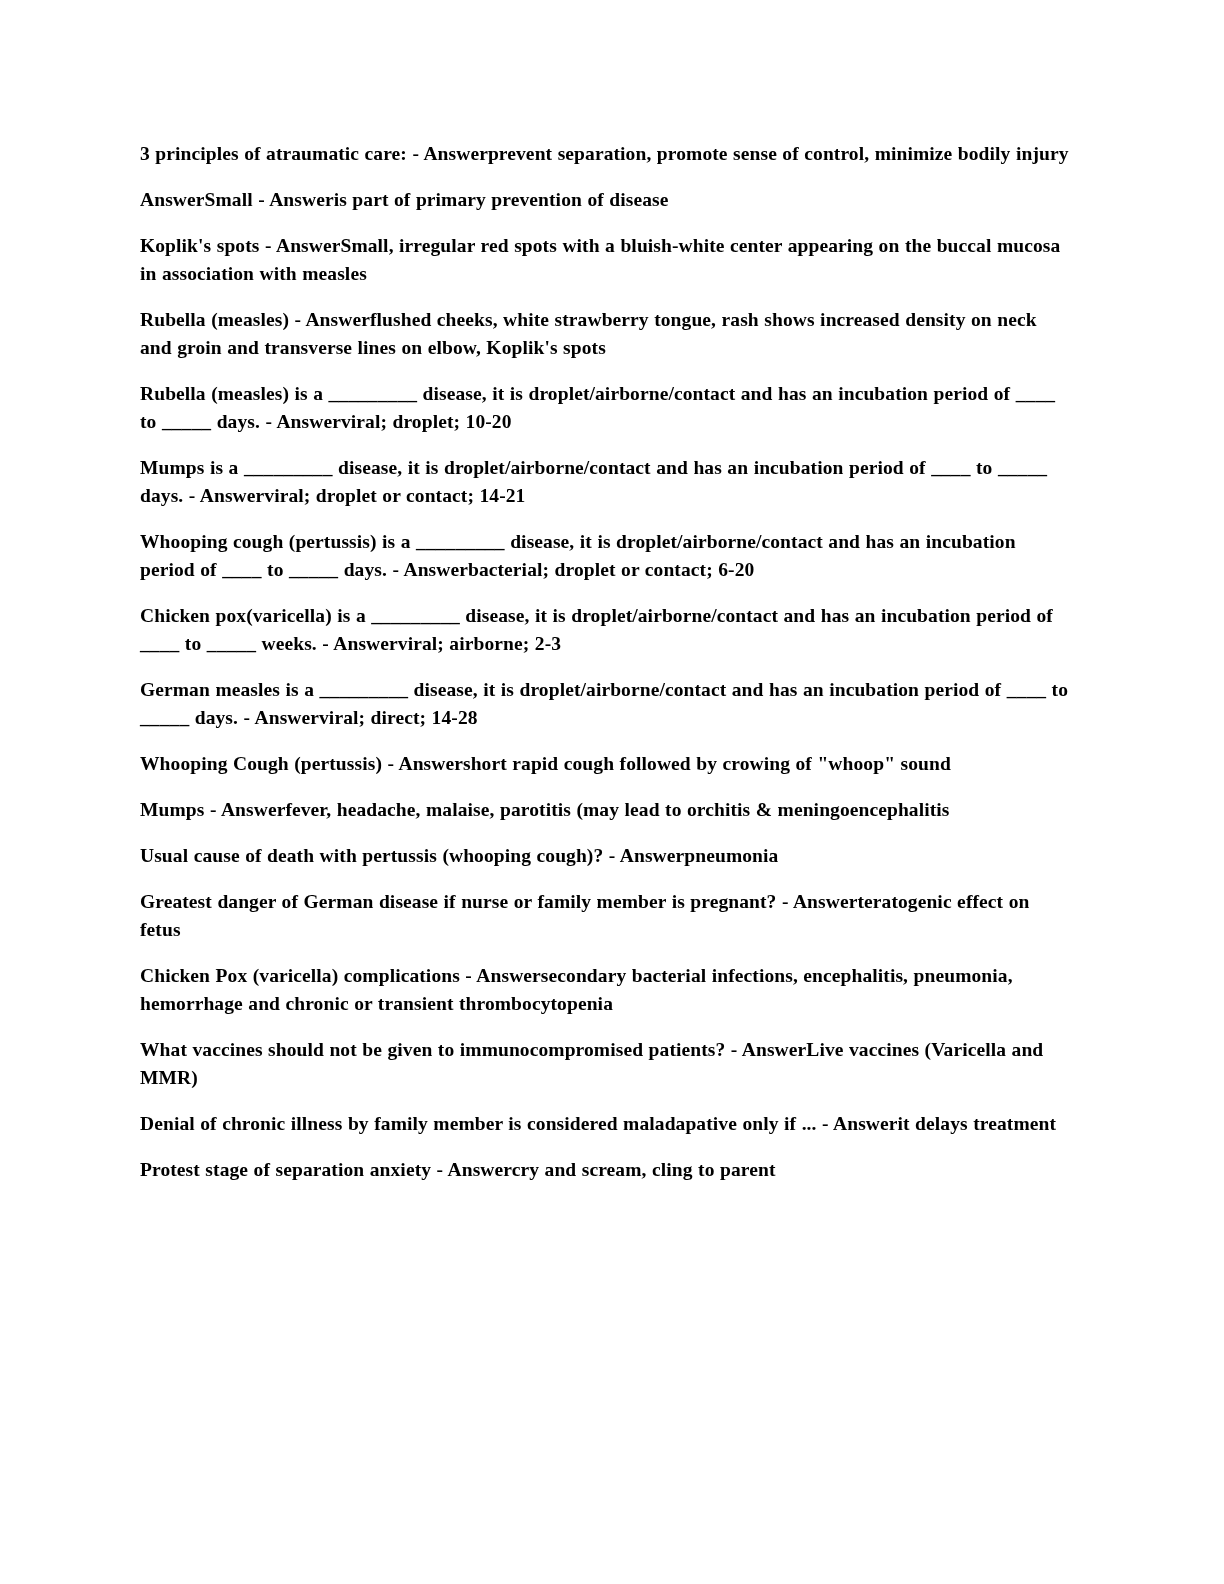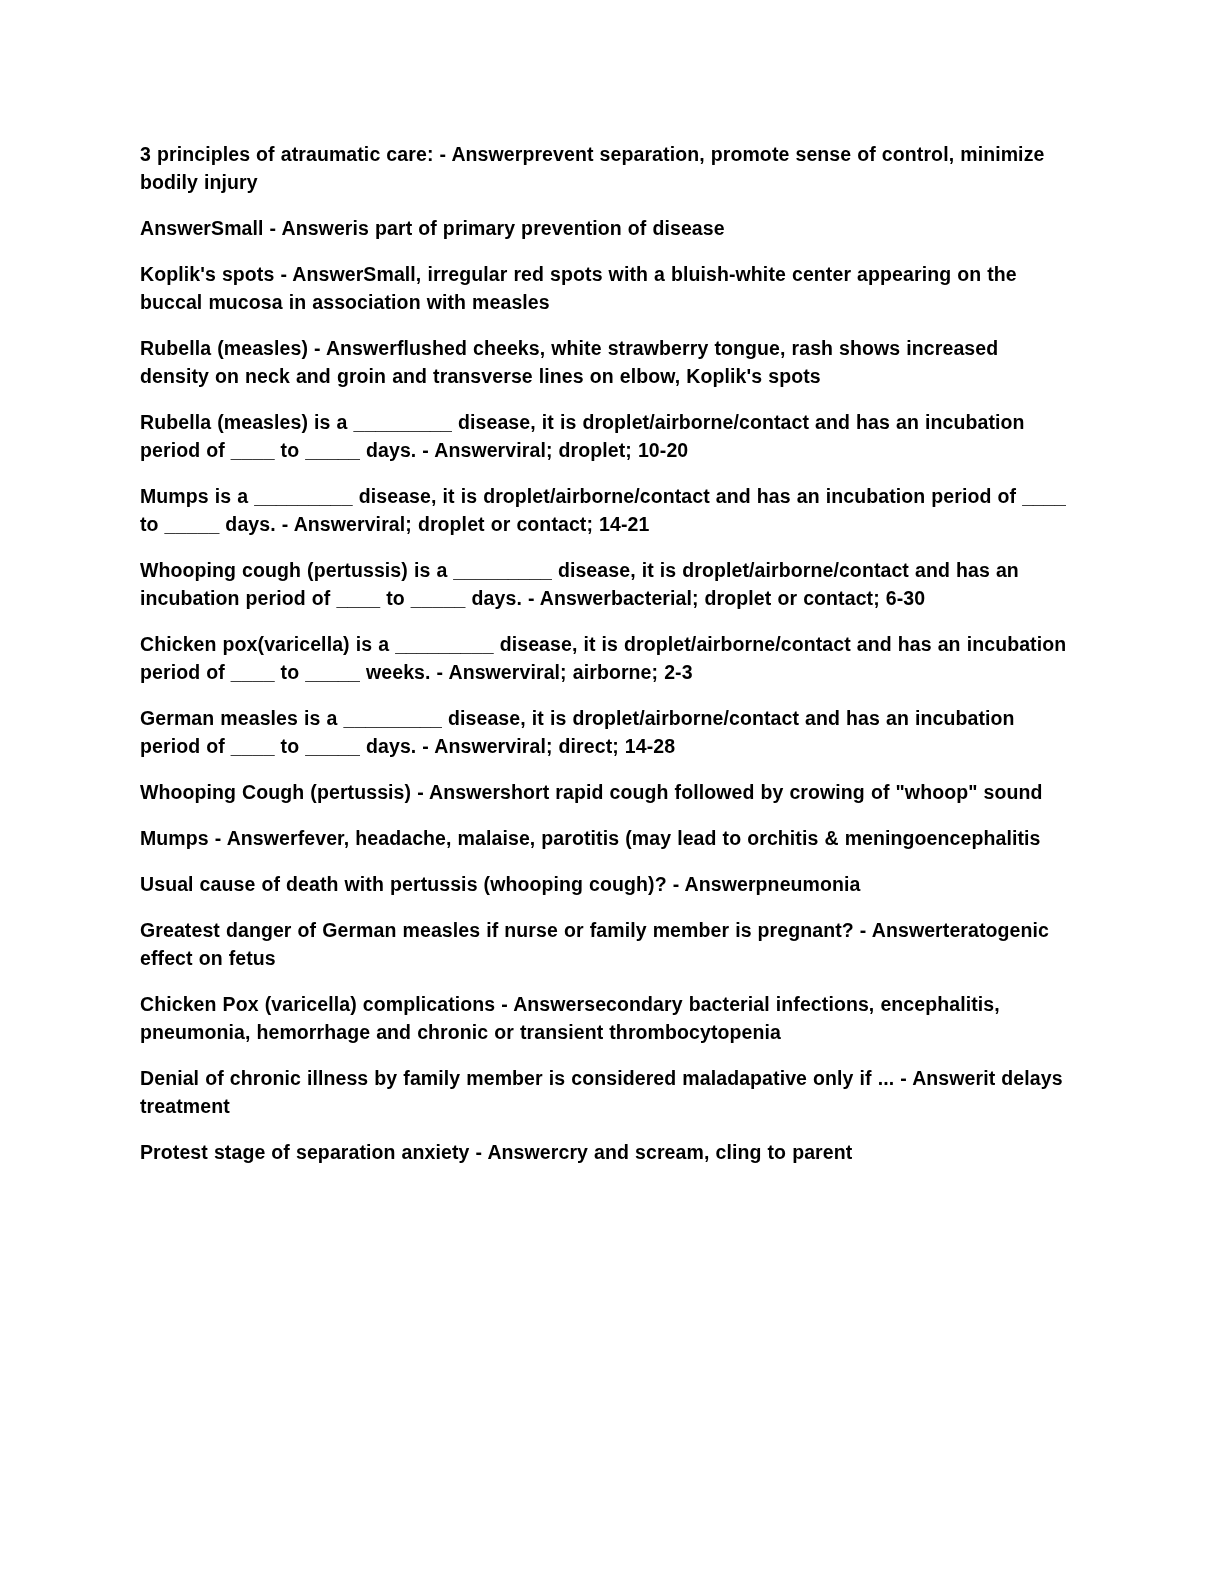--- a/index.html
+++ b/index.html
@@ -24,37 +24,39 @@
     color: #000000;
     font-size: 19.5px;
     font-weight: bold;
     line-height: 28px;
   }
   .doc-body p {
     margin: 0 15px 18px 0;
     padding: 0;
     letter-spacing: 0.1px;
     word-spacing: 0.5px;
+    font-family: Liberation Serif, serif;
   }
 </style>
 </head>
 <body>
 
 <div class="page">
   <div class="doc-body">
       <p>3 principles of atraumatic care: - Answerprevent separation, promote sense of control, minimize bodily injury</p>
       <p>AnswerSmall - Answeris part of primary prevention of disease</p>
       <p>Koplik's spots - AnswerSmall, irregular red spots with a bluish-white center appearing on the buccal mucosa in association with measles</p>
       <p>Rubella (measles) - Answerflushed cheeks, white strawberry tongue, rash shows increased density on neck and groin and transverse lines on elbow, Koplik's spots</p>
       <p>Rubella (measles) is a _________ disease, it is droplet/airborne/contact and has an incubation period of ____ to _____ days. - Answerviral; droplet; 10-20</p>
       <p>Mumps is a _________ disease, it is droplet/airborne/contact and has an incubation period of ____ to _____ days. - Answerviral; droplet or contact; 14-21</p>
-      <p>Whooping cough (pertussis) is a _________ disease, it is droplet/airborne/contact and has an incubation period of ____ to _____ days. - Answerbacterial; droplet or contact; 6-30</p>
+      <p>Whooping cough (pertussis) is a _________ disease, it is droplet/airborne/contact and has an incubation period of ____ to _____ days. - Answerbacterial; droplet or contact; 6-20</p>
       <p>Chicken pox(varicella) is a _________ disease, it is droplet/airborne/contact and has an incubation period of ____ to _____ weeks. - Answerviral; airborne; 2-3</p>
       <p>German measles is a _________ disease, it is droplet/airborne/contact and has an incubation period of ____ to _____ days. - Answerviral; direct; 14-28</p>
       <p>Whooping Cough (pertussis) - Answershort rapid cough followed by crowing of "whoop" sound</p>
       <p>Mumps - Answerfever, headache, malaise, parotitis (may lead to orchitis &amp; meningoencephalitis</p>
       <p>Usual cause of death with pertussis (whooping cough)? - Answerpneumonia</p>
-      <p>Greatest danger of German measles if nurse or family member is pregnant? - Answerteratogenic effect on fetus</p>
+      <p>Greatest danger of German disease if nurse or family member is pregnant? - Answerteratogenic effect on fetus</p>
       <p>Chicken Pox (varicella) complications - Answersecondary bacterial infections, encephalitis, pneumonia, hemorrhage and chronic or transient thrombocytopenia</p>
+      <p>What vaccines should not be given to immunocompromised patients? - AnswerLive vaccines (Varicella and MMR)</p>
       <p>Denial of chronic illness by family member is considered maladapative only if ... - Answerit delays treatment</p>
       <p>Protest stage of separation anxiety - Answercry and scream, cling to parent</p>
     </div>
 </div>
 
 </body></html>

